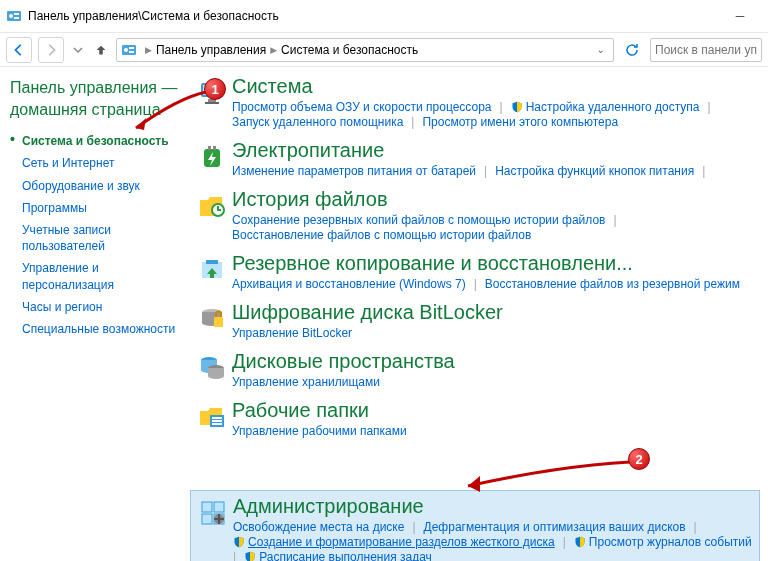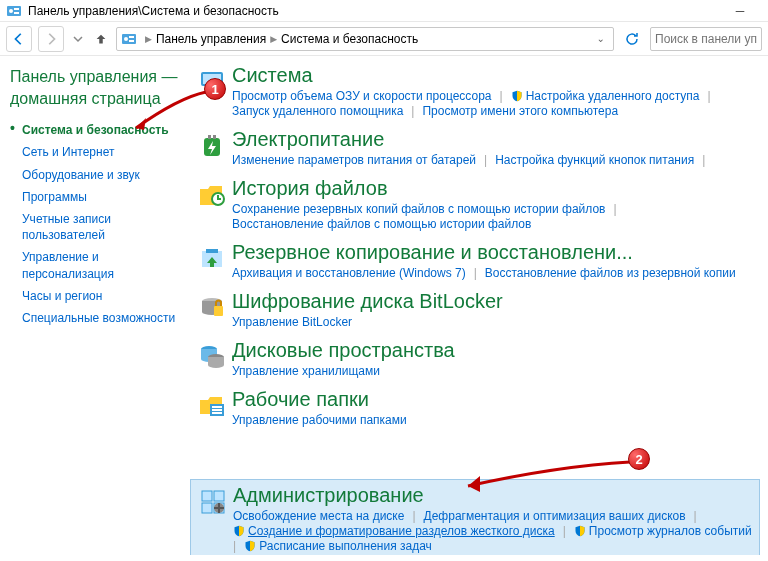--- a/index.html
+++ b/index.html
@@ -1,18 +1,18 @@
 <!DOCTYPE html>
 <html><head>
 <meta charset="utf-8">
 <style>
   * { box-sizing: border-box; margin: 0; padding: 0; font-family: "Segoe UI", Tahoma, sans-serif; }
   body { width: 768px; height: 561px; background: #fff; overflow: hidden; font-size: 12px; color: #000; position: relative; }
 
-  .titlebar { height: 22px; display: flex; align-items: center; padding: 0 6px; border-bottom: 1px solid #e8e8e8; }
+  .titlebar { height: 33px; display: flex; align-items: center; padding: 0 6px; border-bottom: 1px solid #e8e8e8; }
   .titlebar .ico { width: 16px; height: 16px; margin-right: 6px; }
   .titlebar .title { font-size: 12px; }
   .winbtns { margin-left: auto; display: flex; gap: 2px; }
   .winbtn { width: 44px; height: 20px; display: flex; align-items: center; justify-content: center; color: #333; }
 
   .addrbar { height: 34px; display: flex; align-items: center; padding: 0 6px; gap: 6px; border-bottom: 1px solid #e8e8e8; }
   .navbtn { width: 26px; height: 26px; border: 1px solid #d5d5d5; border-radius: 3px; display: flex; align-items: center; justify-content: center; background: #fff; color: #555; }
   .navbtn.disabled { color: #bbb; }
   .addrfield { flex: 1; height: 24px; border: 1px solid #c8c8c8; border-radius: 2px; display: flex; align-items: center; padding: 0 4px; overflow: hidden; }
   .addrfield .breadcrumb-ico { width: 16px; height: 16px; margin-right: 4px; }
@@ -217,21 +217,21 @@
             </svg></div>
         </div>
         <div class="catbody">
           <div class="cattitle">Резервное копирование и восстановлени...</div>
           <div class="links">
             <a class="link">
               <span class="txt">Архивация и восстановление (Windows 7)</span>
             </a>
             <span class="linksep">|</span>
             <a class="link">
-              <span class="txt">Восстановление файлов из резервной копии</span>
+              <span class="txt">Восстановление файлов из резервной режим</span>
             </a>
           </div>
         </div>
       </div>
       <div class="cat">
         <div class="caticon">
           <div class="iw"><svg viewBox="0 0 32 32">
               <ellipse cx="16" cy="9" rx="10" ry="3" fill="#bbb"></ellipse>
               <path d="M6 9 V20 A10 3 0 0 0 26 20 V9" fill="#999"></path>
               <rect x="18" y="14" width="9" height="10" rx="1" fill="#ffcc33"></rect>

